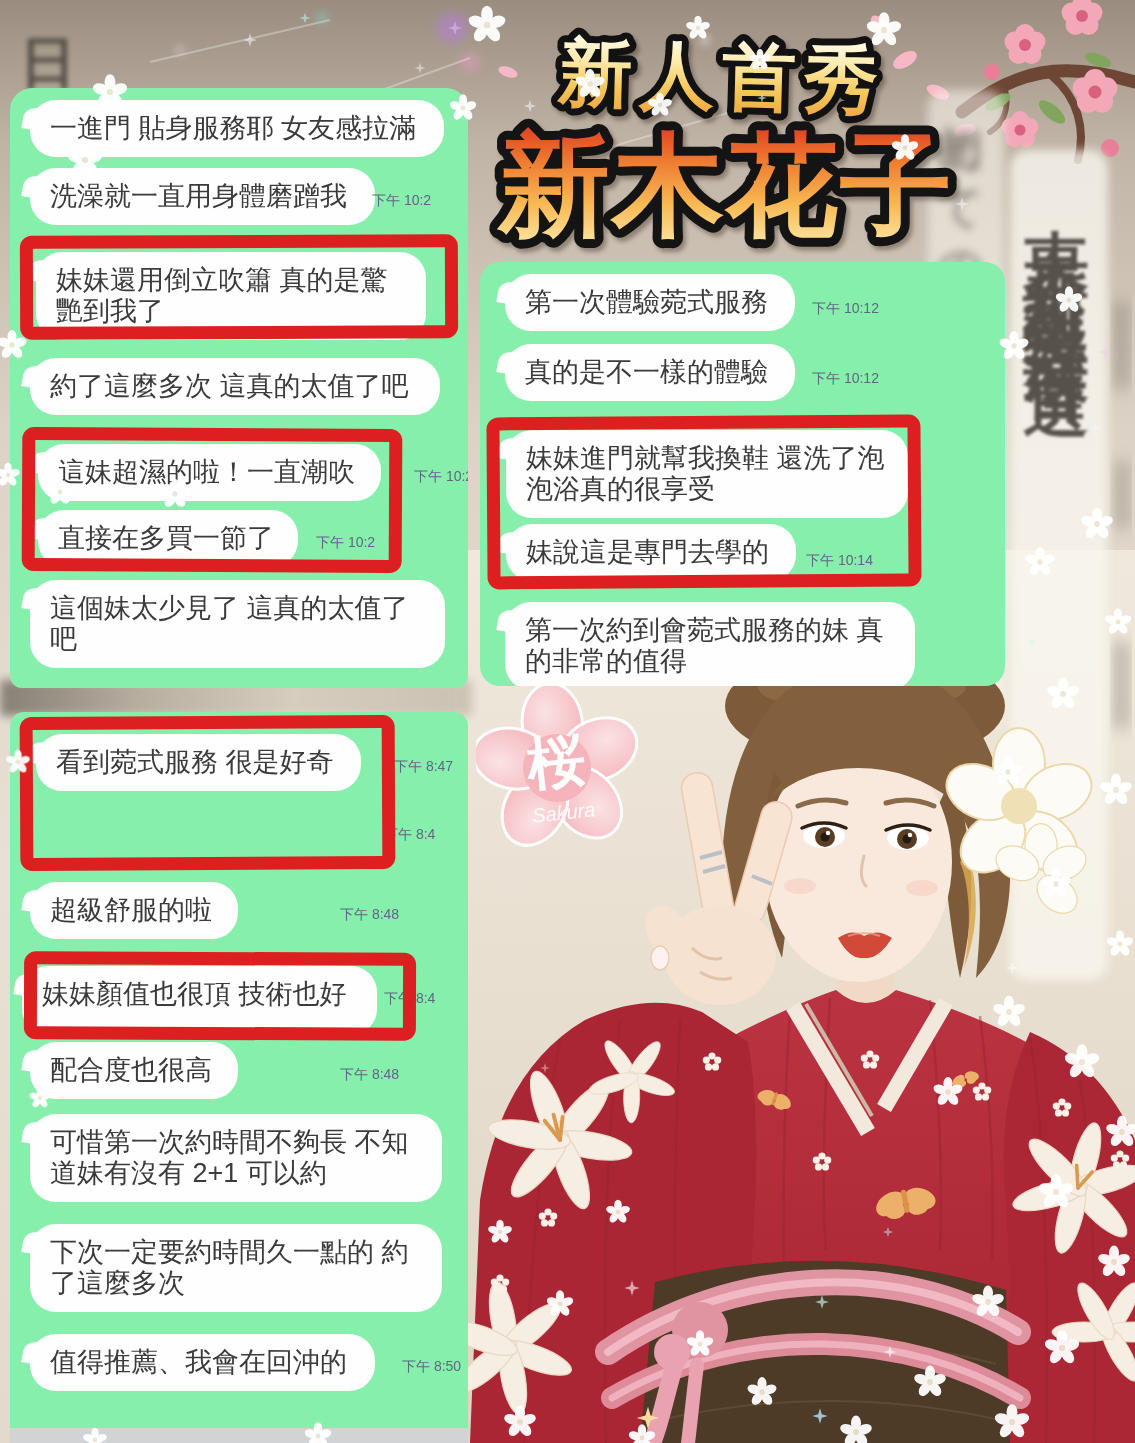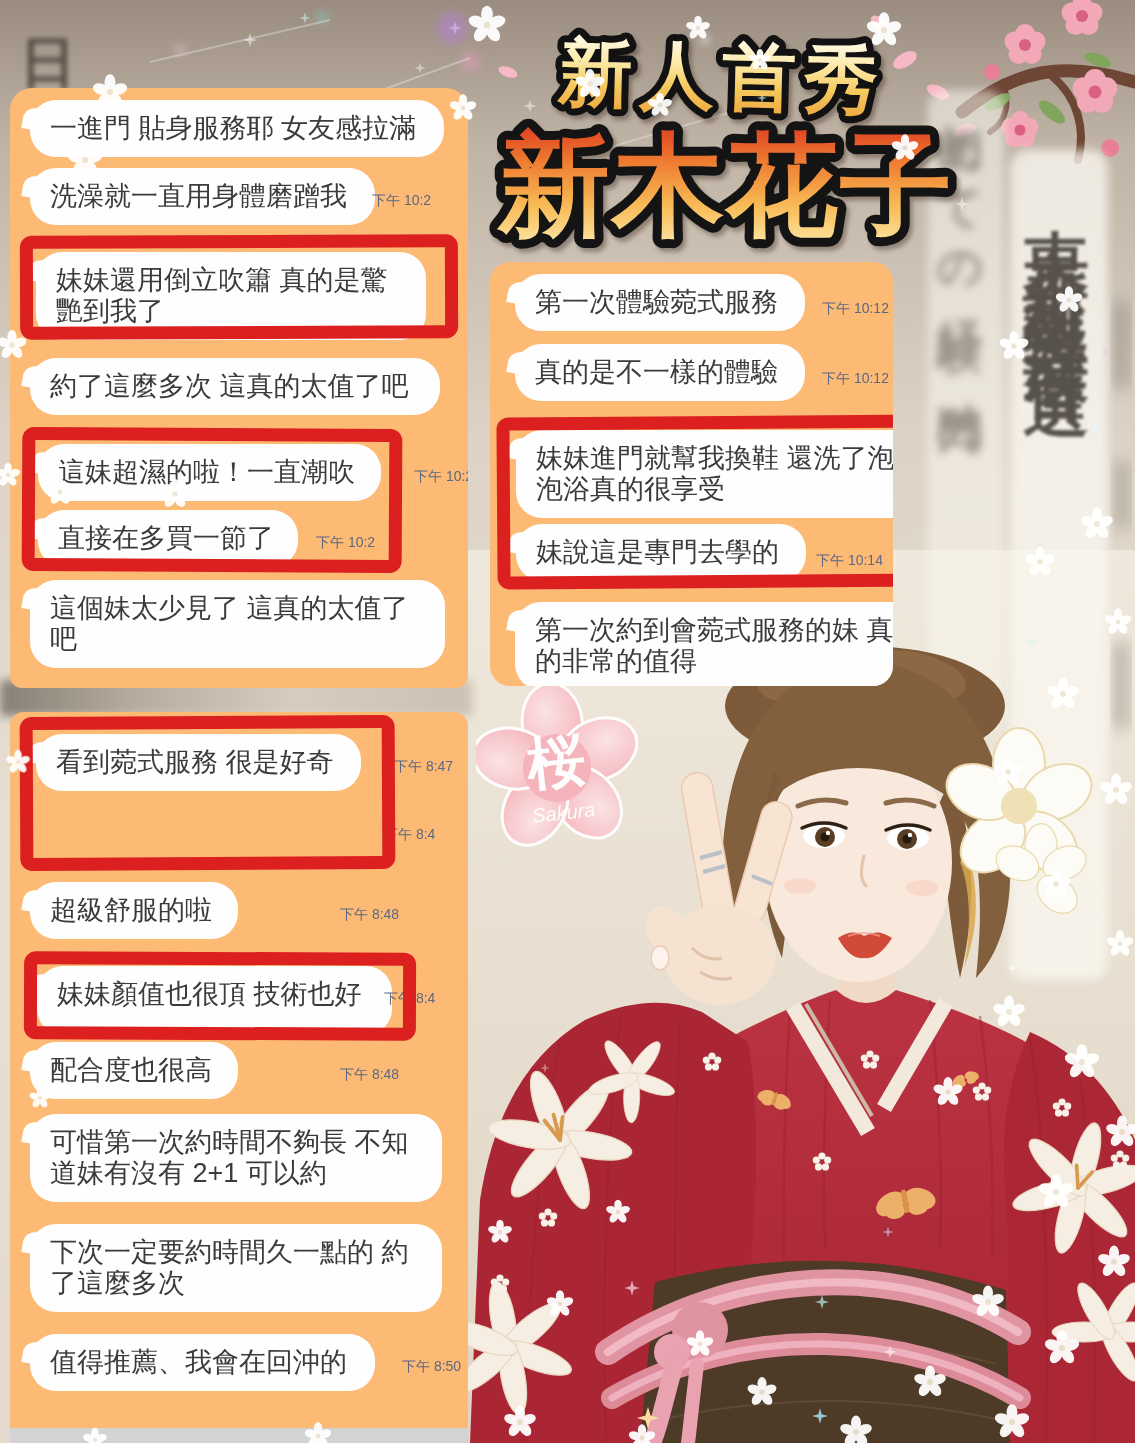--- a/index.html
+++ b/index.html
@@ -13,24 +13,24 @@
   .vtext{position:absolute;writing-mode:vertical-rl;text-orientation:upright;
     line-height:1;font-weight:700;z-index:2;white-space:nowrap;}
   .vt-main{left:1024px;top:176px;font-size:66px;letter-spacing:18px;color:#3a342e;
     filter:blur(1.8px);opacity:.84;}
   .vt-inner{left:938px;top:86px;font-size:46px;letter-spacing:10px;color:#4a443c;
     filter:blur(4px);opacity:.5;}
   .corner-char{position:absolute;left:20px;top:26px;font-size:56px;font-weight:700;
     color:#35302b;filter:blur(2.5px);opacity:.72;z-index:2;}
 
   
-  .chatblk{position:absolute;background:#fdba74;overflow:hidden;z-index:4;}
+  .chatblk{position:absolute;background:#86efac;overflow:hidden;z-index:4;}
   .blk-a{left:10px;top:88px;width:458px;height:600px;border-radius:22px 22px 12px 12px;}
   .blk-b{left:10px;top:712px;width:458px;height:731px;border-radius:14px 14px 0 0;padding-left:48px;}
-  .blk-c{left:480px;top:262px;width:403px;height:424px;border-radius:20px;margin-left:10px;}
+  .blk-c{left:480px;top:262px;width:525px;height:424px;border-radius:20px;}
   .bb{position:absolute;background:#fefefe;border-radius:26px;padding:13px 20px;
     font-size:27px;line-height:31px;color:#3b3b3d;z-index:2;white-space:normal;}
   .bb::before{content:"";position:absolute;left:-7px;top:8px;width:22px;height:22px;
     background:#fefefe;border-radius:55% 45% 50% 0;transform:rotate(10deg);}
   .tm{position:absolute;font-size:14px;color:#5c6882;white-space:nowrap;z-index:2;}
   .rbox{position:absolute;border:13px solid #dc1f1f;border-radius:12px;z-index:3;}
 
   .bottom-band{position:absolute;left:0;bottom:0;width:458px;height:15px;background:#d2d3d5;z-index:2;}
   .table-strip{position:absolute;left:0;top:680px;width:472px;height:36px;z-index:1;
     background:linear-gradient(90deg,#7e766c,#b4aa9c 30%,#d6ccbd 62%,#c9bfb1);filter:blur(5px);opacity:.9;}
@@ -486,21 +486,21 @@
     <div class="bb" style="left:20px;top:492px;width:415px;height:88px;">這個妹太少見了 這真的太值了吧</div>
   </div>
 
   <div class="chatblk blk-b">
     <div class="bb" style="left:26px;top:22px;width:325px;height:57px;">看到菀式服務 很是好奇</div>
     <span class="tm" style="left:384px;top:46px;">下午 8:47</span>
     <span class="tm" style="left:374px;top:114px;">下午 8:4</span>
     <div class="rbox" style="left:10px;top:4px;width:375px;height:154px;transform:rotate(-0.3deg);"></div>
     <div class="bb" style="left:20px;top:170px;width:208px;height:57px;">超級舒服的啦</div>
     <span class="tm" style="left:330px;top:194px;">下午 8:48</span>
-    <div class="bb" style="left:27px;top:254px;width:355px;height:69px;">妹妹顏值也很頂 技術也好</div>
+    <div class="bb" style="left:12px;top:254px;width:355px;height:69px;">妹妹顏值也很頂 技術也好</div>
     <span class="tm" style="left:374px;top:278px;">下午 8:4</span>
     <div class="rbox" style="left:14px;top:240px;width:392px;height:88px;transform:rotate(0.2deg);"></div>
     <div class="bb" style="left:20px;top:330px;width:208px;height:57px;">配合度也很高</div>
     <span class="tm" style="left:330px;top:354px;">下午 8:48</span>
     <div class="bb" style="left:20px;top:402px;width:412px;height:88px;">可惜第一次約時間不夠長 不知道妹有沒有 2+1 可以約</div>
     <div class="bb" style="left:20px;top:512px;width:412px;height:88px;">下次一定要約時間久一點的 約了這麼多次</div>
     <div class="bb" style="left:20px;top:622px;width:345px;height:57px;">值得推薦、我會在回沖的</div>
     <span class="tm" style="left:392px;top:646px;">下午 8:50</span>
     <div class="bottom-band"></div>
   </div>

